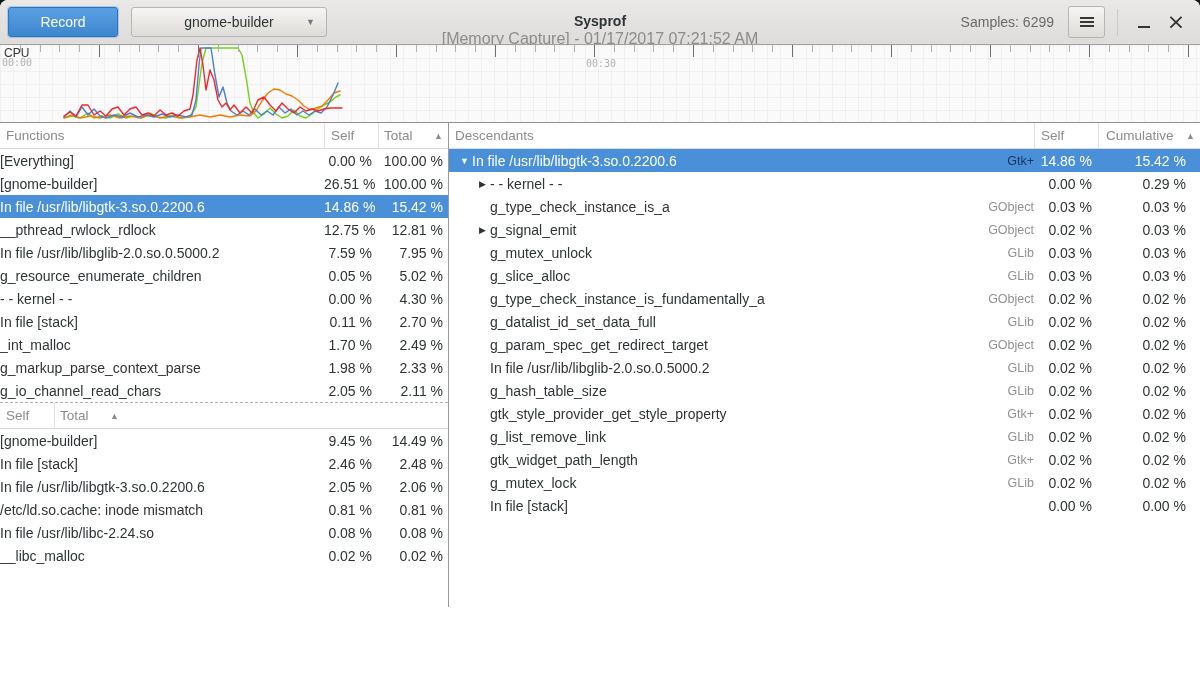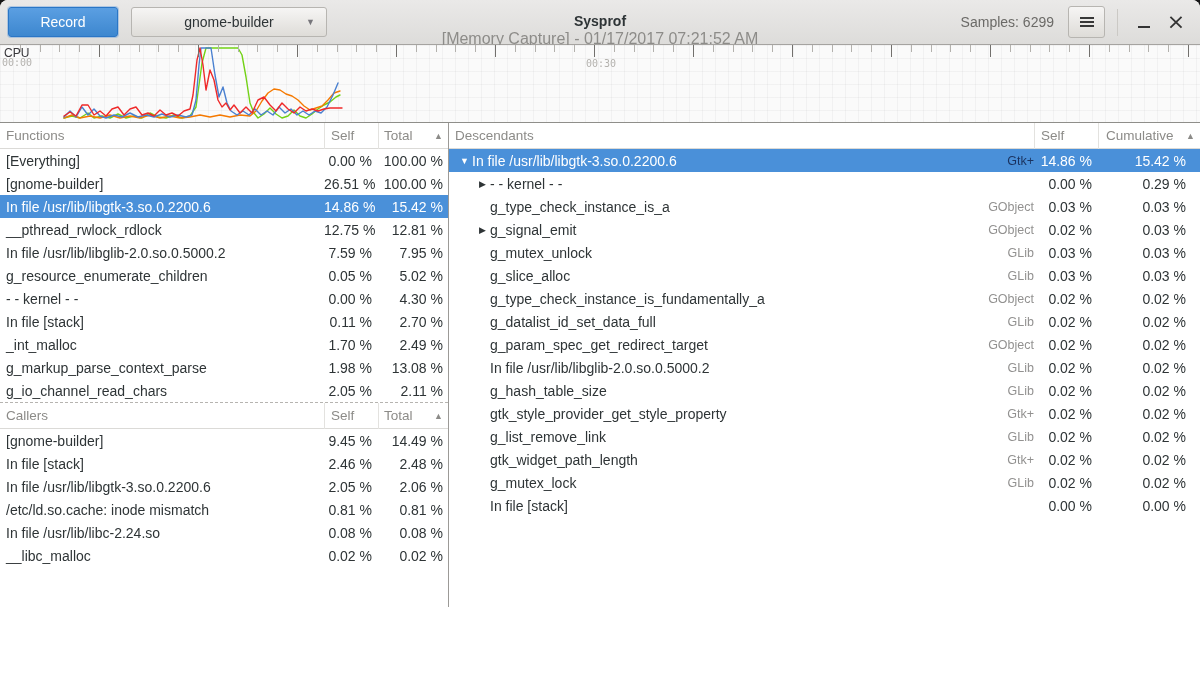--- a/index.html
+++ b/index.html
@@ -50,21 +50,21 @@
          border-bottom:1px solid #dbdad7;background:#fff;}
   .th{height:26px;display:flex;align-items:center;padding-left:6px;cursor:pointer;}
   .th + .th{border-left:1px solid #e3e2df;}
   .th.grow{flex:1;}
   .th .sort{margin-left:auto;padding-right:5px;font-size:9px;color:#8c8b88;}
   .callers-section{border-top:1px dashed #b6b4b0;}
   .trow{height:23px;display:flex;align-items:center;font-size:14px;color:#2e3436;background:#fff;cursor:default;}
   .trow.selected{background:#4a90d9;color:#fff;}
   .cell{white-space:nowrap;overflow:hidden;}
   
-  .lt .name{flex:1;padding-left:6px;}
+  .lt .name{flex:1;}
   .lt .self{width:54px;text-align:right;padding-right:6px;}
   .lt .total{width:70px;text-align:right;padding-right:5px;}
   .lth .self{width:54px;}
   .lth .total{width:70px;padding-left:5px;}
   
   .rt .expander{width:15px;text-align:center;font-size:9px;color:#2e3436;flex:none;}
   .rt.selected .expander{color:#fff;}
   .rt .name{flex:1;}
   .rt .tag{width:80px;text-align:right;font-size:12.5px;color:#929190;flex:none;}
   .rt.selected .tag{color:rgba(0,0,30,.65);}
@@ -231,33 +231,32 @@
               <span class="cell total">2.70 %</span>
             </div>
             <div class="trow lt">
               <span class="cell name">_int_malloc</span>
               <span class="cell self">1.70 %</span>
               <span class="cell total">2.49 %</span>
             </div>
             <div class="trow lt">
               <span class="cell name">g_markup_parse_context_parse</span>
               <span class="cell self">1.98 %</span>
-              <span class="cell total">13.08 %</span>
+              <span class="cell total">2.33 %</span>
             </div>
             <div class="trow lt">
               <span class="cell name">g_io_channel_read_chars</span>
               <span class="cell self">2.05 %</span>
               <span class="cell total">2.11 %</span>
             </div>
           </div>
       </section>
 
       <section class="callers-section">
         <div class="thead lth">
-          <span class="th grow">Callers</span>
           <span class="th self">Self</span>
           <span class="th total">
             <span>Total</span>
             <span class="sort">▲</span>
           </span>
         </div>
         <div id="callers-rows">
             <div class="trow lt">
               <span class="cell name">[gnome-builder]</span>
               <span class="cell self">9.45 %</span>

